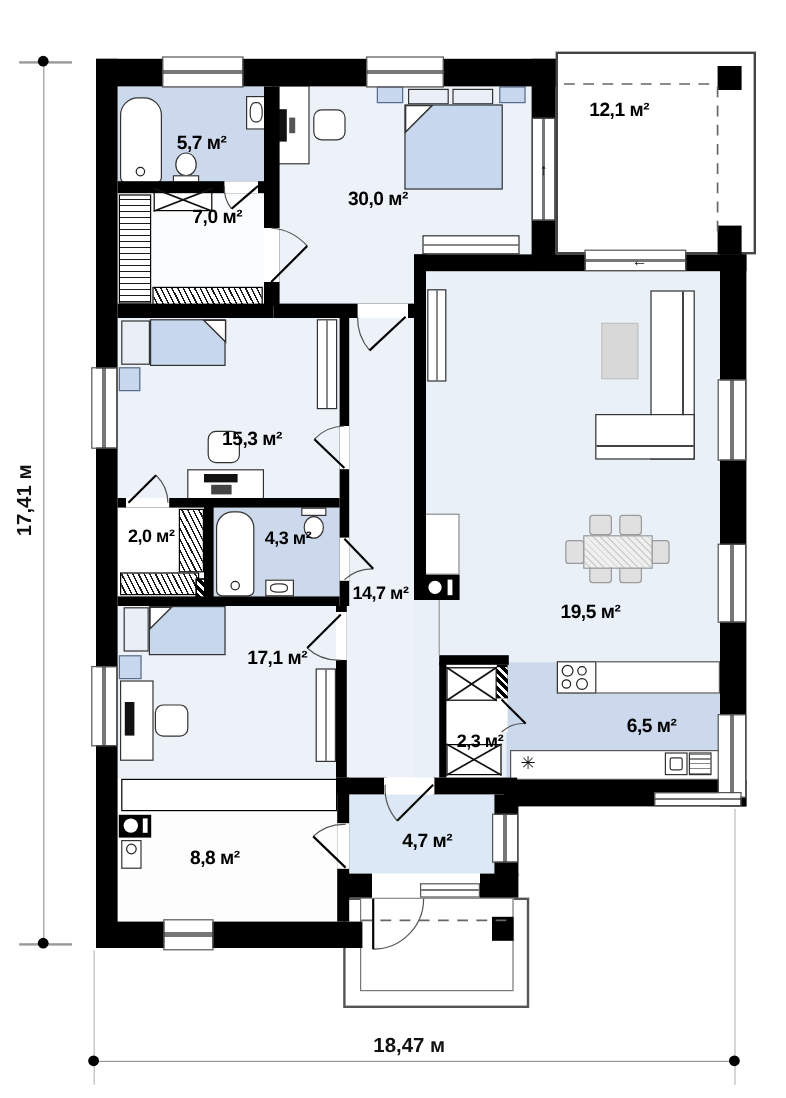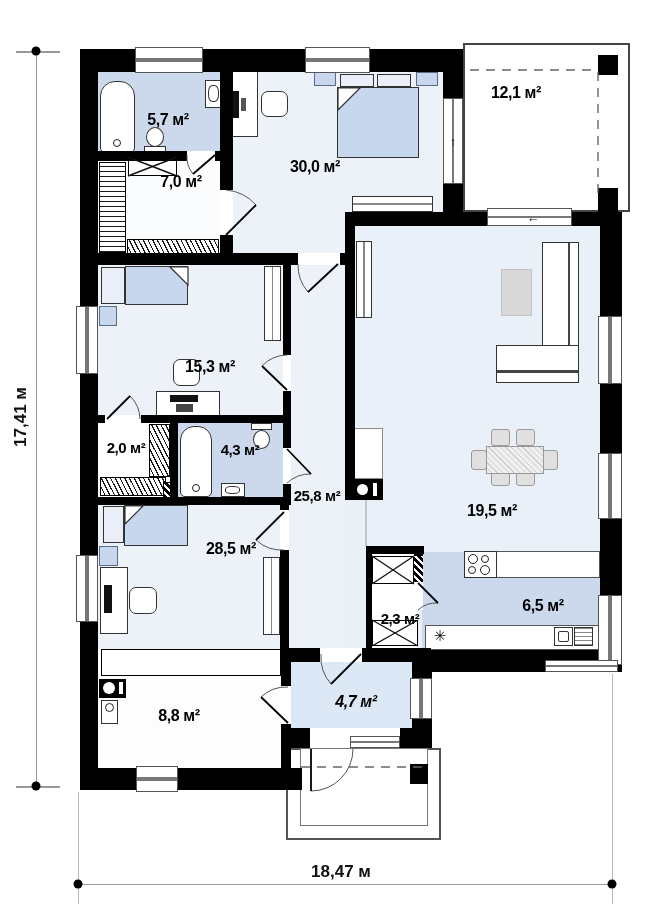--- a/index.html
+++ b/index.html
@@ -247,27 +247,27 @@
     </g>
   </svg>
 
   <div class="rl" style="left:168px;top:100px;margin-top:20px;">5,7 м²</div>
   <div class="rl" style="left:181px;top:182px;">7,0 м²</div>
   <div class="rl" style="left:315px;top:167px;">30,0 м²</div>
   <div class="rl" style="left:516px;top:93px;">12,1 м²</div>
   <div class="rl" style="left:210px;top:367px;">15,3 м²</div>
   <div class="rl small" style="left:126px;top:447px;">2,0 м²</div>
   <div class="rl small" style="left:240px;top:449px;">4,3 м²</div>
-  <div class="rl small" style="left:317px;top:495px;">25,8 м²</div>
+  <div class="rl small" style="left:317px;top:495px;">14,7 м²</div>
   <div class="rl" style="left:492px;top:511px;">19,5 м²</div>
   <div class="rl small" style="left:400px;top:618px;">2,3 м²</div>
   <div class="rl" style="left:543px;top:606px;">6,5 м²</div>
-  <div class="rl" style="left:231px;top:549px;">28,5 м²</div>
+  <div class="rl" style="left:231px;top:549px;">17,1 м²</div>
   <div class="rl" style="left:179px;top:716px;">8,8 м²</div>
-  <div class="rl" style="left:356px;top:702px;font-style:italic;">4,7 м²</div>
+  <div class="rl" style="left:356px;top:702px;">4,7 м²</div>
 
   <div class="arrow" style="left:453px;top:141px;">↑</div>
   <div class="arrow" style="left:533px;top:217px;">←</div>
   <div class="ast" style="left:440px;top:636px;">✳</div>
 
   <div class="dimline" style="left:36px;top:51px;width:1px;height:735px;"></div>
   <div class="dimline" style="left:16px;top:51px;width:44px;height:1.5px;"></div>
   <div class="dimline" style="left:16px;top:786px;width:44px;height:1.5px;"></div>
   <div class="dot" style="left:36px;top:51px;"></div>
   <div class="dot" style="left:36px;top:786px;"></div>

